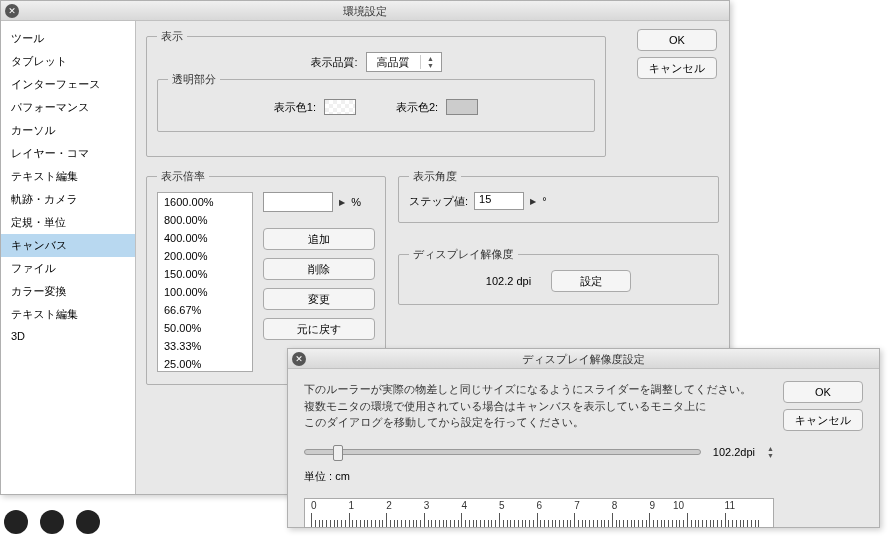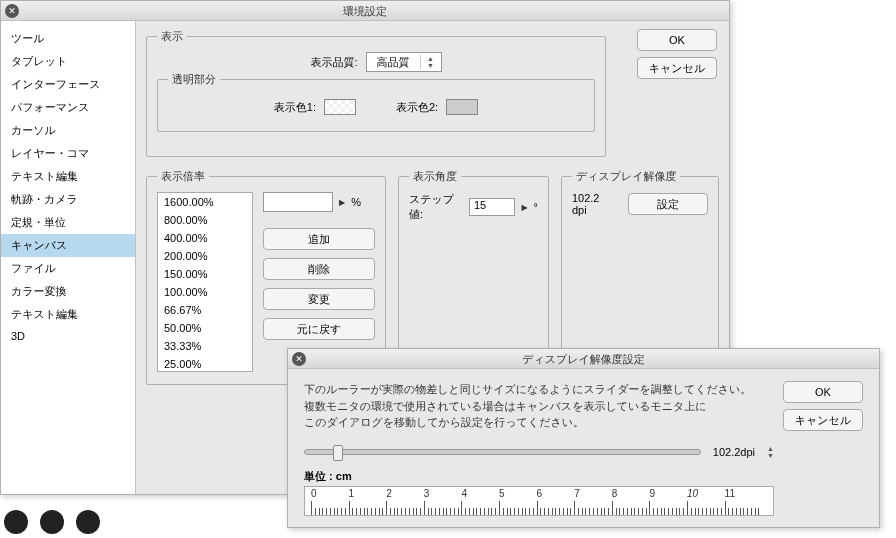--- a/index.html
+++ b/index.html
@@ -36,35 +36,35 @@
 .sw2 { background: #ccc; }
 
 .lower { display: flex; gap: 12px; }
 .zoomcol { width: 240px; }
 .zoomlist { width: 96px; height: 180px; border: 1px solid #aaa; background: #fff; overflow: hidden; float: left; }
 .zoomlist div { padding: 3px 6px; }
 .zoombtns { margin-left: 106px; display: flex; flex-direction: column; gap: 8px; }
 .zoomin { display: flex; align-items: center; gap: 6px; margin-bottom: 8px; }
 .numbox { width: 70px; height: 20px; border: 1px solid #999; background: #fff; }
 
-.rightcol { flex: 1; display: flex; flex-direction: row; gap: 12px; }
+.rightcol { flex: 1; display: flex; flex-direction: column; gap: 12px; }
 .angle-row { display: flex; align-items: center; gap: 6px; }
 .inbox { width: 50px; height: 18px; border: 1px solid #999; background: #fff; padding: 0 4px; }
 
 .dpi-row { display: flex; align-items: center; justify-content: center; gap: 20px; }
 
 
 .body2 { padding: 12px 16px; position: relative; }
 .btncol2 { position: absolute; right: 16px; top: 12px; display: flex; flex-direction: column; gap: 6px; }
 .instr { line-height: 1.5; color: #333; margin-bottom: 14px; }
 .slider-row { display: flex; align-items: center; gap: 12px; }
 .slider { flex: 1; height: 6px; background: #ccc; border: 1px solid #999; position: relative; border-radius: 3px; }
 .thumb { position: absolute; left: 28px; top: -5px; width: 10px; height: 16px; background: #f0f0f0; border: 1px solid #888; border-radius: 2px; }
 .dpi-val { display: flex; align-items: center; gap: 12px; }
-.unitlbl { margin-top: 10px; margin-bottom: 2px; font-weight: bold; }
+.unitlbl { margin-top: 10px; margin-bottom: 14px; }
 .ruler { height: 30px; background: #fff; border: 1px solid #aaa; position: relative; overflow: hidden; }
 .ruler .tick { position: absolute; bottom: 0; border-left: 1px solid #555; }
 .ruler .tmaj { height: 14px; }
 .ruler .tmin { height: 7px; }
 .ruler .lbl { position: absolute; top: 1px; font-size: 10px; color: #333; }
 
 .bgcircles { position: absolute; left: 0; bottom: 0; display: flex; gap: 12px; padding: 4px; }
 .bgcircles span { width: 24px; height: 24px; border-radius: 12px; background: #222; display: inline-block; }
 
 .tri { font-size: 8px; color: #333; }
@@ -310,21 +310,21 @@
         <span class="tick tmaj" style="left: 344.4px;"></span>
         <span class="tick tmin" style="left: 348.16px;"></span>
         <span class="tick tmin" style="left: 351.92px;"></span>
         <span class="tick tmin" style="left: 355.68px;"></span>
         <span class="tick tmin" style="left: 359.44px;"></span>
         <span class="tick tmin" style="left: 363.2px;"></span>
         <span class="tick tmin" style="left: 366.96px;"></span>
         <span class="tick tmin" style="left: 370.72px;"></span>
         <span class="tick tmin" style="left: 374.48px;"></span>
         <span class="tick tmin" style="left: 378.24px;"></span>
-        <span class="lbl" style="left: 382px; font-style: italic;">10</span>
+        <span class="lbl" style="left: 368px;">10</span>
         <span class="tick tmaj" style="left: 382px;"></span>
         <span class="tick tmin" style="left: 385.76px;"></span>
         <span class="tick tmin" style="left: 389.52px;"></span>
         <span class="tick tmin" style="left: 393.28px;"></span>
         <span class="tick tmin" style="left: 397.04px;"></span>
         <span class="tick tmin" style="left: 400.8px;"></span>
         <span class="tick tmin" style="left: 404.56px;"></span>
         <span class="tick tmin" style="left: 408.32px;"></span>
         <span class="tick tmin" style="left: 412.08px;"></span>
         <span class="tick tmin" style="left: 415.84px;"></span>

